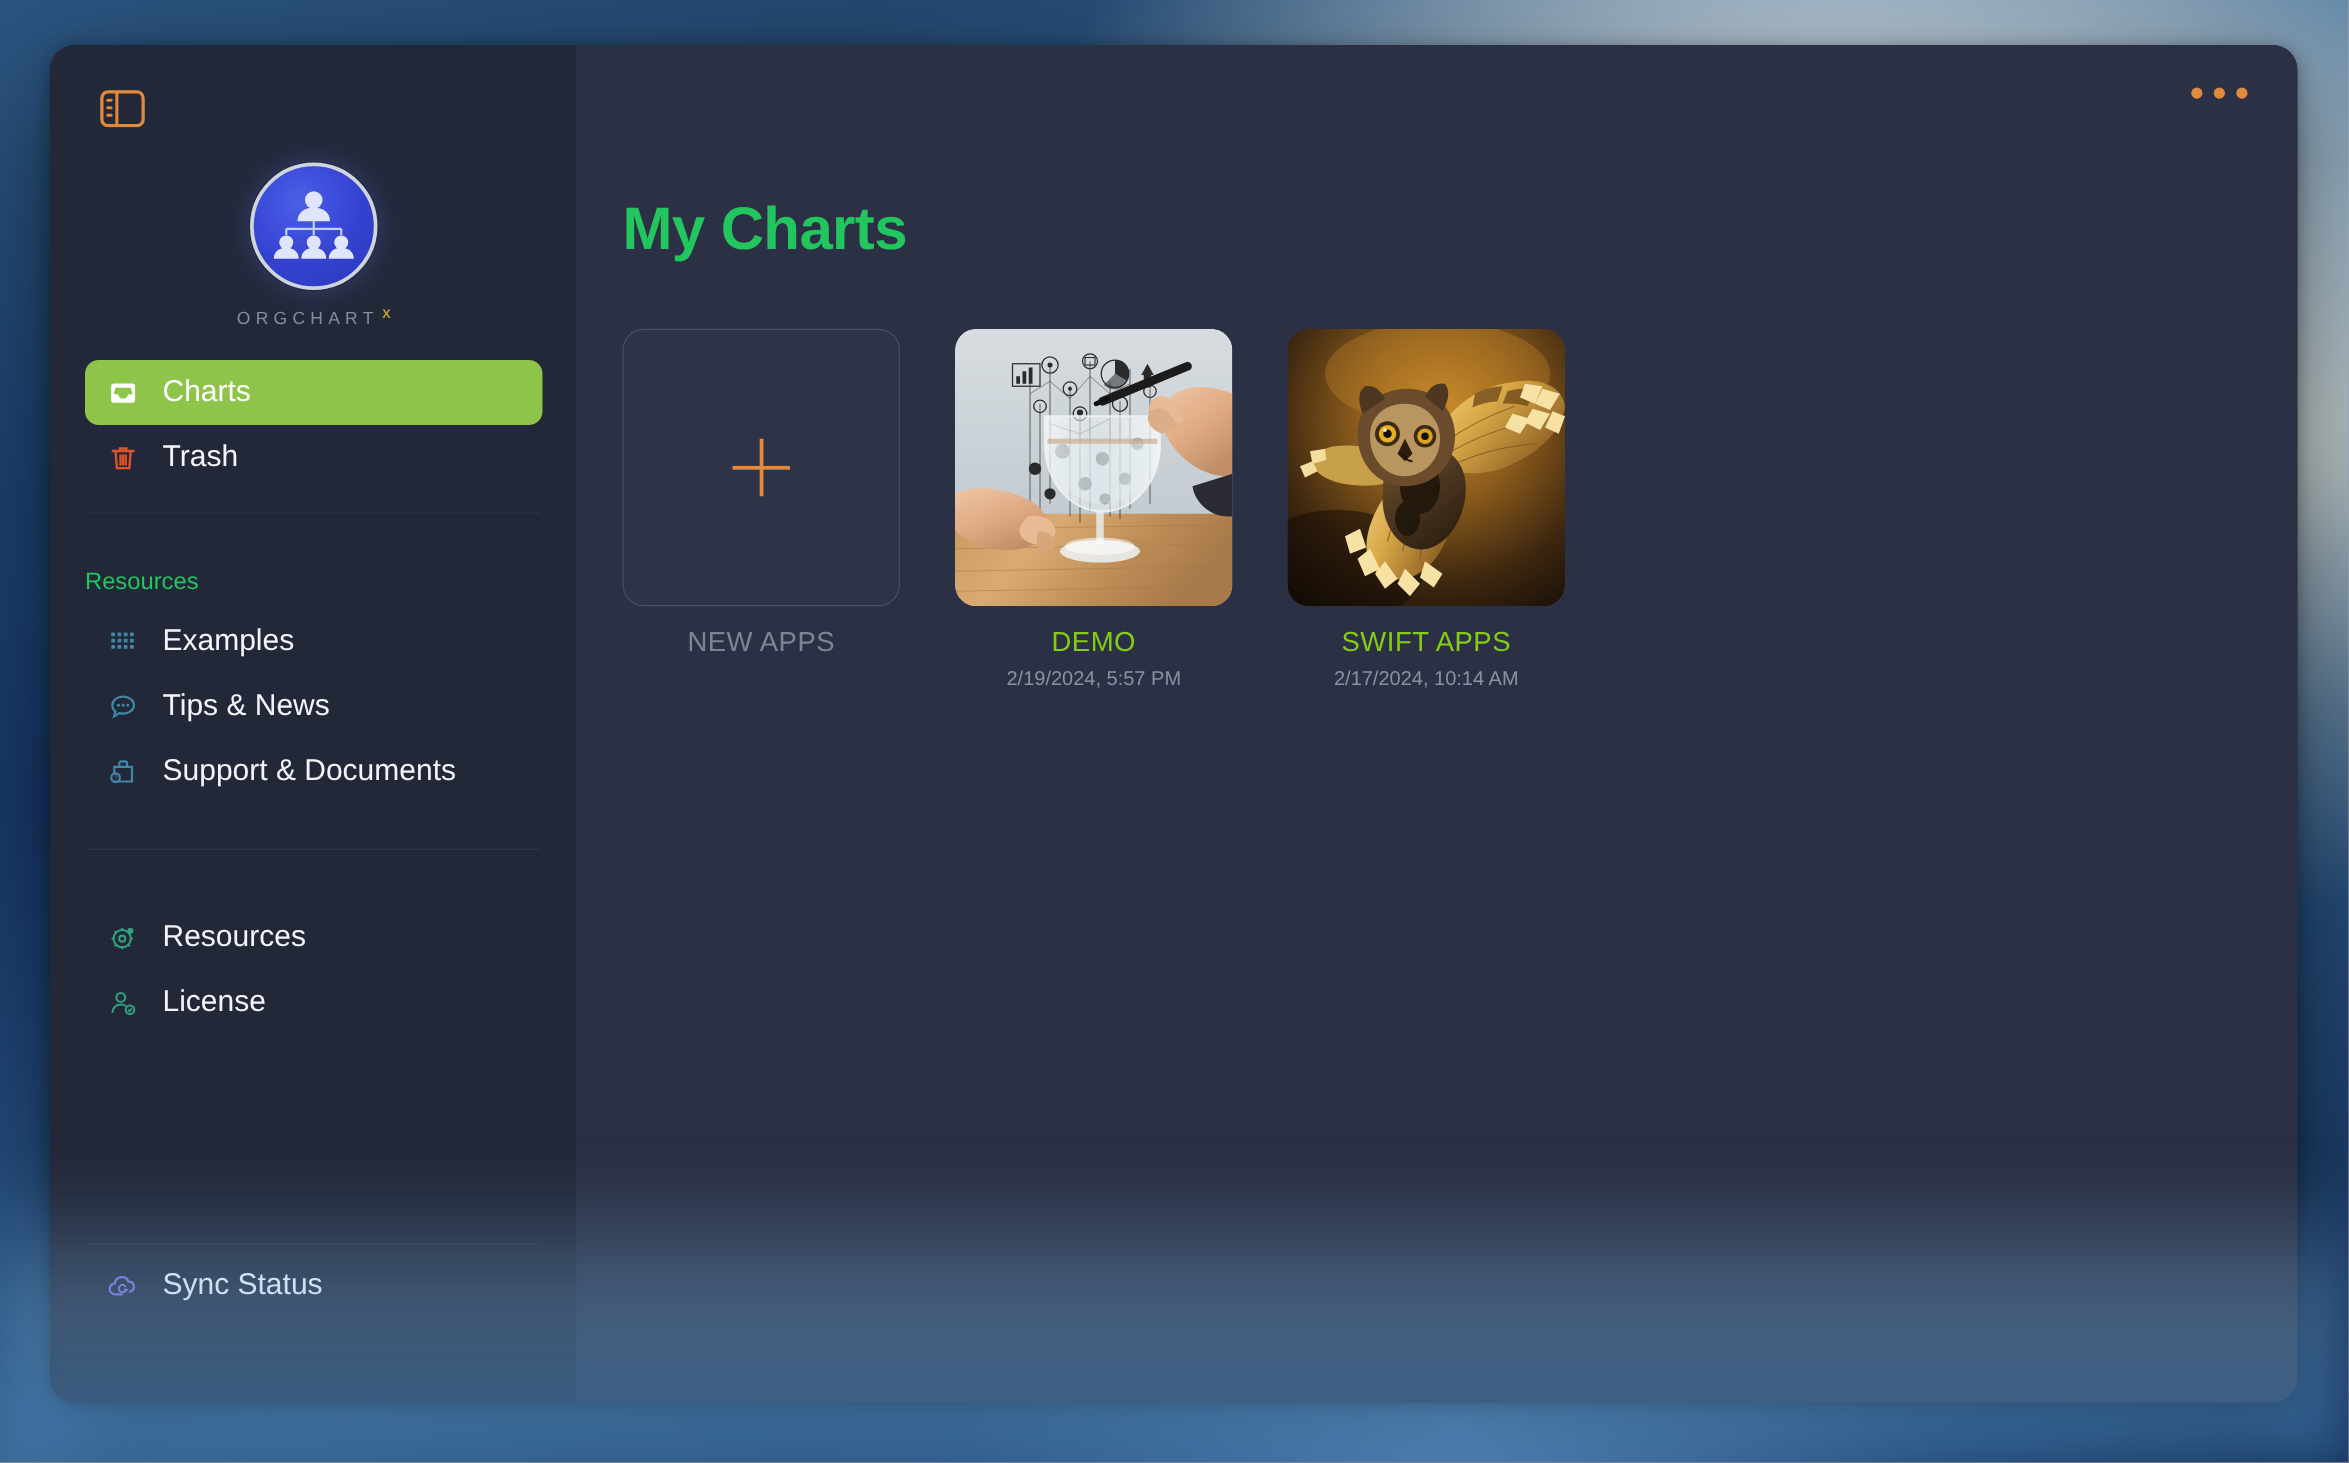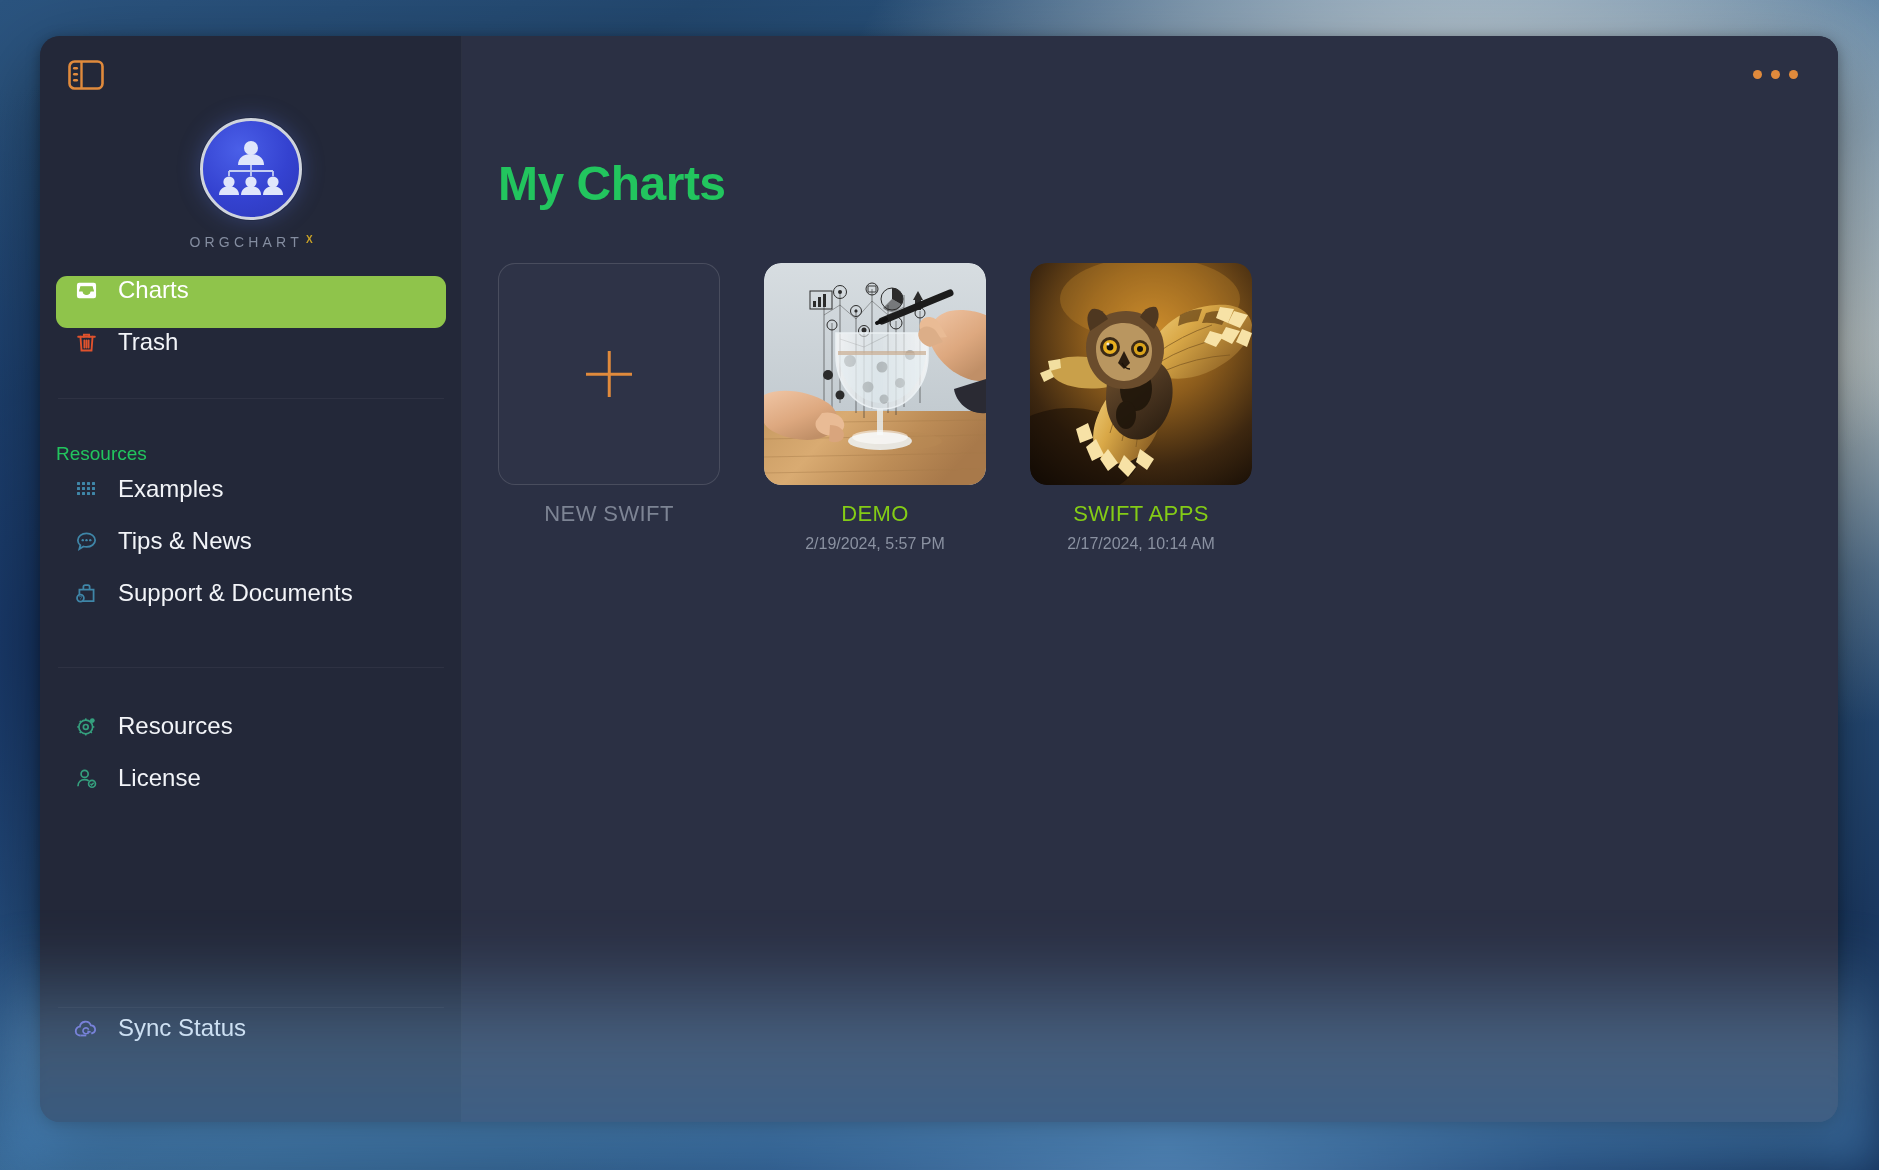--- a/index.html
+++ b/index.html
@@ -49,21 +49,21 @@
   }
 
   
   #sidebar {
     width: 422px;
     flex: 0 0 422px;
     background: #232839;
     display: flex;
     flex-direction: column;
     position: relative;
-    padding: 0;
+    padding: 12px;
   }
   #sidebar::after {
     content: "";
     position: absolute;
     top: 0; right: 0; bottom: 0; width: 1px;
     background: rgba(255,255,255,0.045);
   }
 
   .sidebar-toggle {
     margin: 24px 0 0 28px;
@@ -105,20 +105,21 @@
     font-weight: 700;
     line-height: 1;
     margin-top: 1px;
   }
 
   .nav-group { margin-top: 26px; padding: 0 16px; }
   .nav-group.resources { margin-top: 10px; }
 
   .nav-item {
     display: flex;
+    align-items: center;
     gap: 18px;
     height: 52px;
     padding: 0 16px;
     border-radius: 11px;
     cursor: pointer;
     color: #f2f4f8;
     font-size: 24px;
     user-select: none;
   }
   .nav-item .label { white-space: nowrap; }
@@ -425,21 +426,21 @@
       </div>
 
       <h1 id="page-title">My Charts</h1>
 
       <div id="chart-grid">
 
         <div class="chart-card">
           <div class="thumb new">
             <div class="plus"></div>
           </div>
-          <div class="card-title muted">NEW SWIFT</div>
+          <div class="card-title muted">NEW APPS</div>
         </div>
 
         <div class="chart-card">
           <div class="thumb">
             <svg width="222" height="222" viewBox="0 0 222 222">
               <defs>
                 <linearGradient id="wallg" x1="0" y1="0" x2="0" y2="1">
                   <stop offset="0%" stop-color="#d7dde1"></stop>
                   <stop offset="100%" stop-color="#b9c2c8"></stop>
                 </linearGradient>

